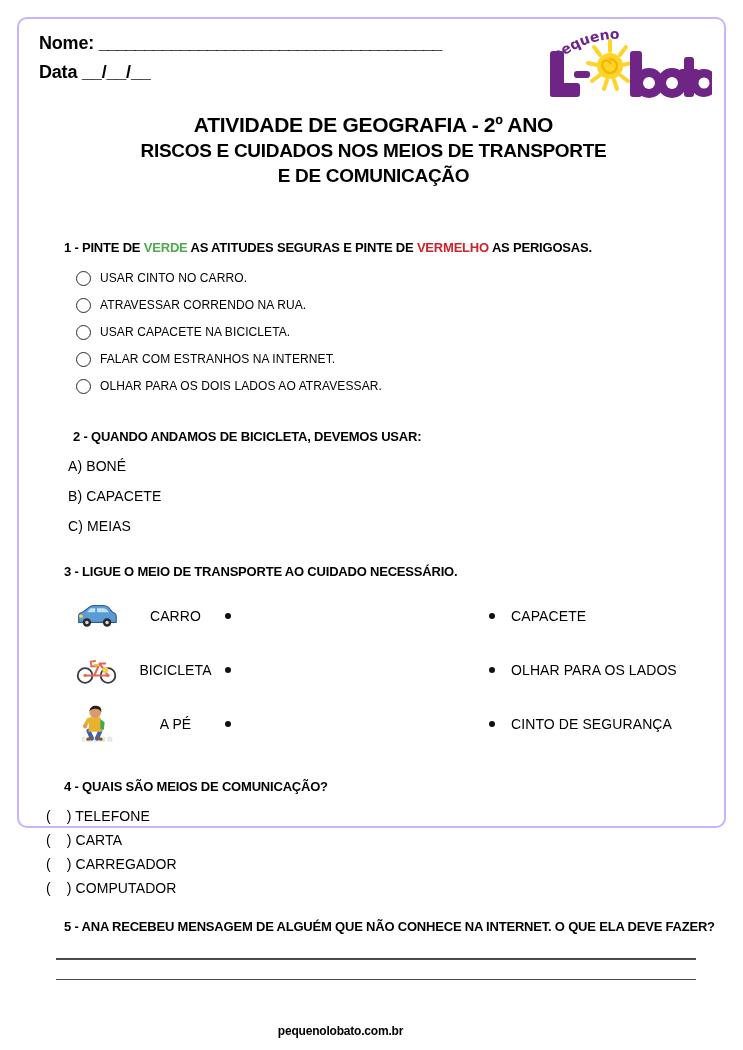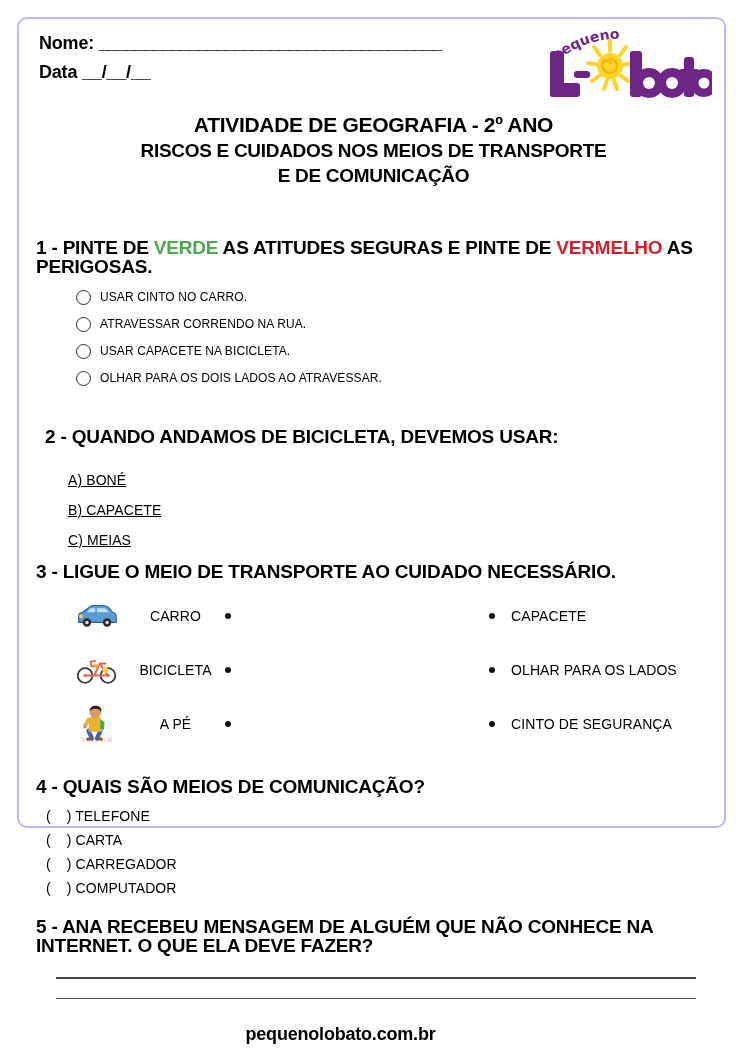--- a/index.html
+++ b/index.html
@@ -72,24 +72,25 @@
   }
   .title-sub {
     font-size: 19px;
     font-weight: bold;
     letter-spacing: -0.3px;
     line-height: 25px;
   }
 
   
   .q-head {
-    font-size: 19px;
+    font-size: 13px;
     font-weight: bold;
     letter-spacing: -0.2px;
     line-height: 19px;
+    margin-left: 28px;
   }
   .green { color: #4FA94F; }
   .red   { color: #CC2229; }
 
   .opt-row {
     display: flex;
     align-items: center;
     font-size: 12px;
     line-height: 27px;
     letter-spacing: 0.1px;
@@ -101,21 +102,21 @@
     border-radius: 50%;
     box-sizing: border-box;
     margin-right: 9px;
     flex: 0 0 auto;
   }
 
   .q1 { position: absolute; left: 17px; top: 219px; width: 675px; }
   .q1-list { margin-top: 8px; padding-left: 40px; }
 
   .q2 { position: absolute; left: 26px; top: 408px; width: 675px; }
-  .q2-list { margin-top: 19px; padding-left: 23px; text-decoration: underline; }
+  .q2-list { margin-top: 5px; padding-left: 23px; }
   .q2-item { font-size: 14px; line-height: 30px; letter-spacing: 0.1px; }
 
   
   .q3 { position: absolute; left: 17px; top: 543px; width: 675px; }
   .match-grid { position: relative; margin-top: 10px; height: 150px; text-align: center; }
   .match-row {
     position: absolute;
     left: 0;
     width: 100%;
     height: 50px;
@@ -177,21 +178,21 @@
     margin-bottom: 19px;
   }
 
   
   .footer {
     position: absolute;
     left: 0;
     top: 1024px;
     width: 681px;
     text-align: center;
-    font-size: 18px;
+    font-size: 12px;
     font-weight: bold;
     letter-spacing: -0.2px;
   }
 </style>
 </head>
 <body>
 
 <div class="sheet">
 
   <div class="header-fields">
@@ -267,20 +268,24 @@
         <span class="circle"></span>
         <span>USAR CINTO NO CARRO.</span>
       </div>
       <div class="opt-row">
         <span class="circle"></span>
         <span>ATRAVESSAR CORRENDO NA RUA.</span>
       </div>
       <div class="opt-row">
         <span class="circle"></span>
         <span>USAR CAPACETE NA BICICLETA.</span>
+      </div>
+      <div class="opt-row">
+        <span class="circle"></span>
+        <span>FALAR COM ESTRANHOS NA INTERNET.</span>
       </div>
       <div class="opt-row">
         <span class="circle"></span>
         <span>OLHAR PARA OS DOIS LADOS AO ATRAVESSAR.</span>
       </div>
     </div>
   </div>
 
   <div class="q2">
     <div class="q-head">2 - QUANDO ANDAMOS DE BICICLETA, DEVEMOS USAR:</div>

